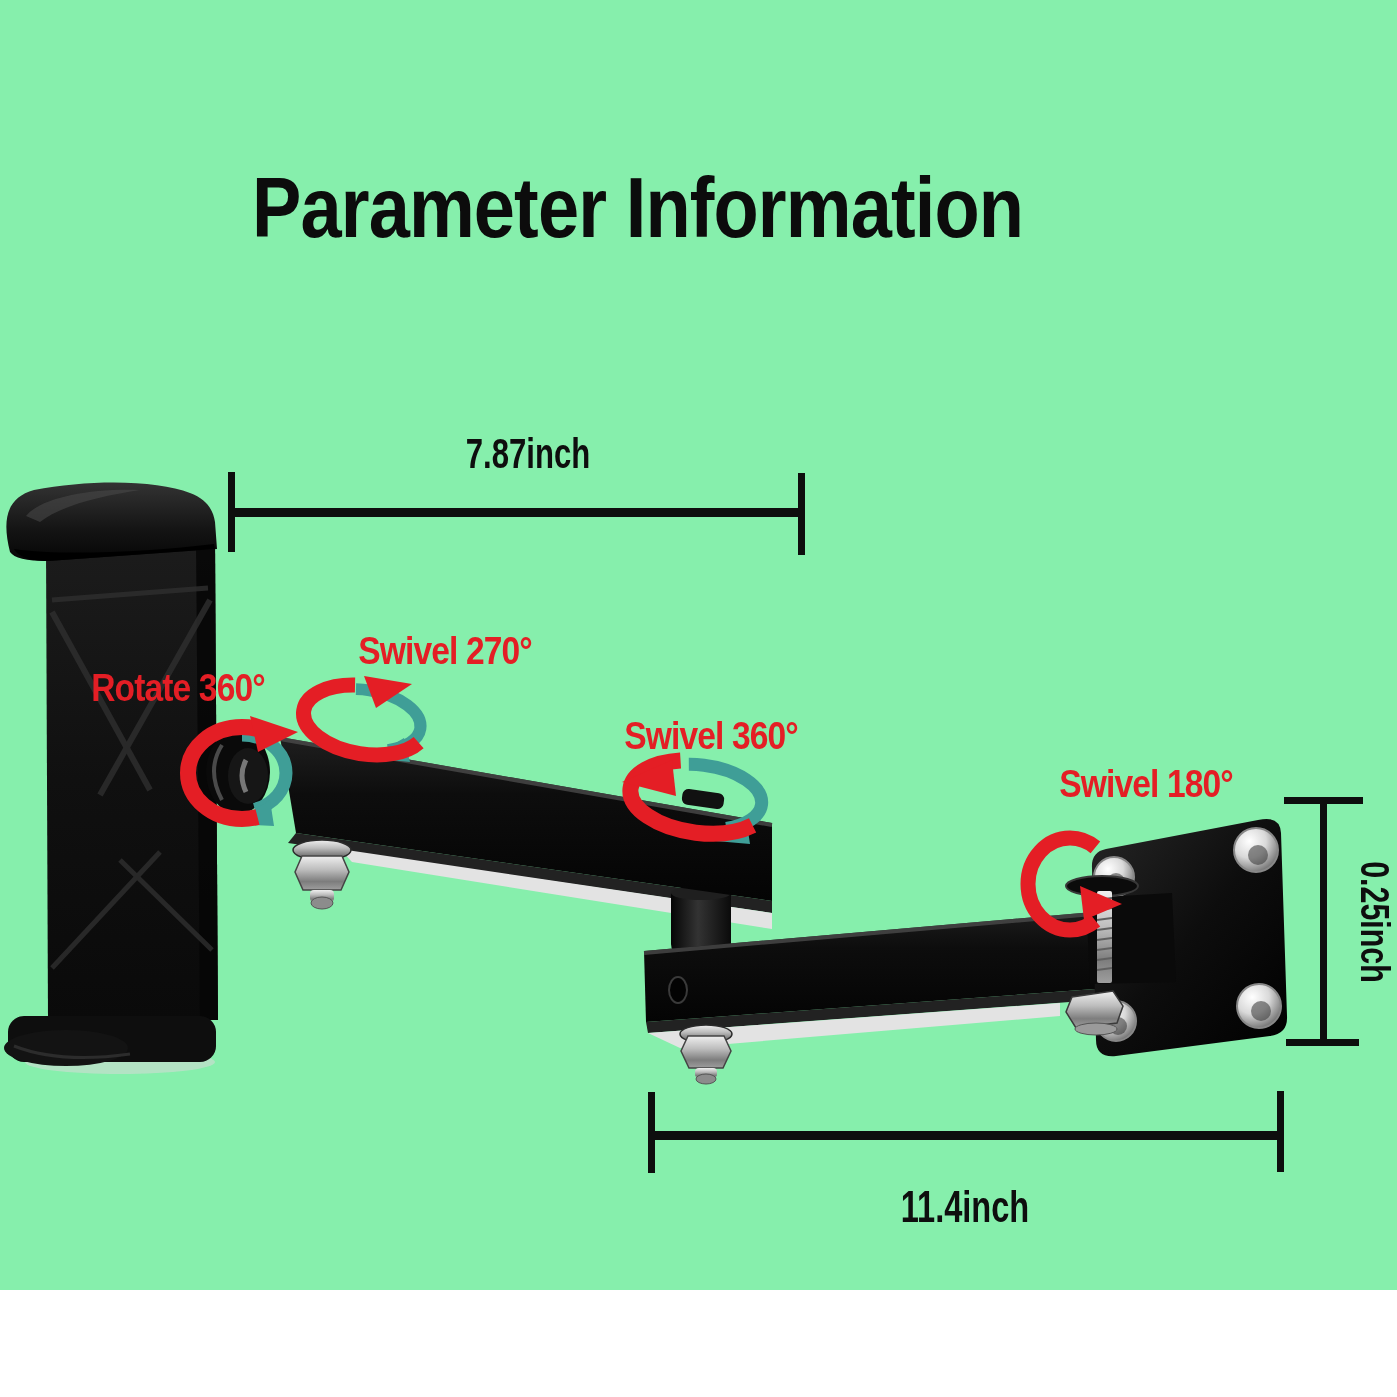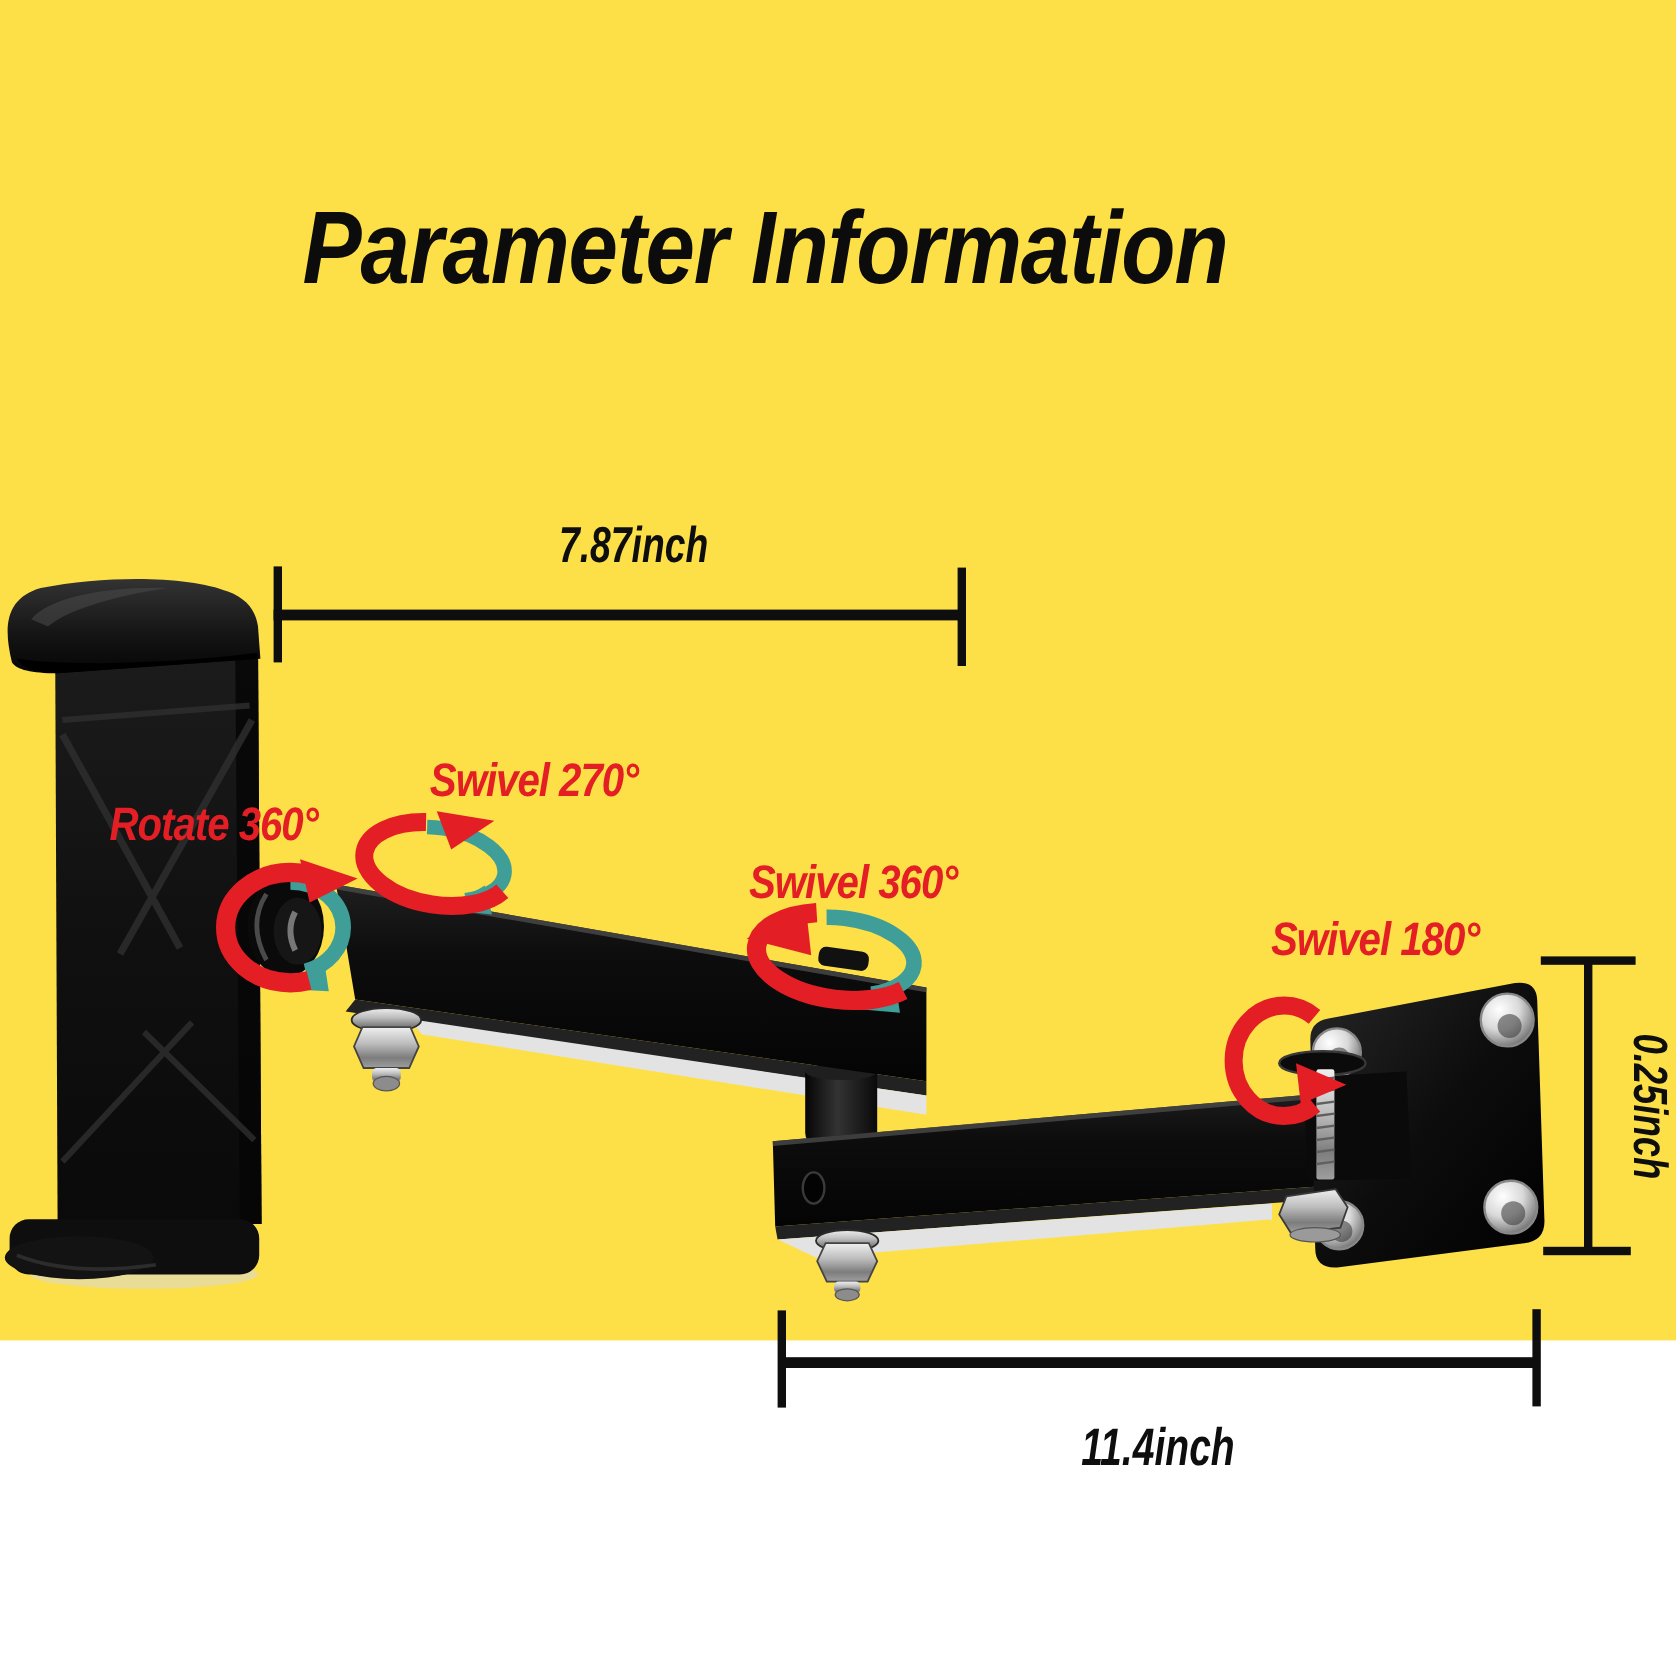--- a/index.html
+++ b/index.html
@@ -1,17 +1,17 @@
 <!DOCTYPE html>
 <html><head>
 <meta charset="utf-8">
 <style>
   html,body{margin:0;padding:0;background:#ffffff;}
   body{width:1397px;height:1397px;overflow:hidden;font-family:"Liberation Sans",sans-serif;}
-  .stage{position:relative;width:1397px;height:1117px;background:#fde047;font-style:italic;}
+  .stage{position:relative;width:1397px;height:1290px;background:#86efac;}
   .illustration{position:absolute;left:0;top:0;z-index:2;}
   .page-title{
     position:absolute;left:252px;top:158px;z-index:4;
     font-size:86px;font-weight:bold;color:#0c0c0c;white-space:nowrap;
     transform:scaleX(0.86);transform-origin:left top;letter-spacing:-1px;
   }
   .dim-line-h{position:absolute;height:9px;background:#0e0e0e;z-index:3;}
   .dim-line-v{position:absolute;width:7px;background:#0e0e0e;z-index:3;}
   .dim-tick-v{position:absolute;width:7px;background:#0e0e0e;z-index:3;}
   .dim-tick-h{position:absolute;height:7px;background:#0e0e0e;z-index:3;}

